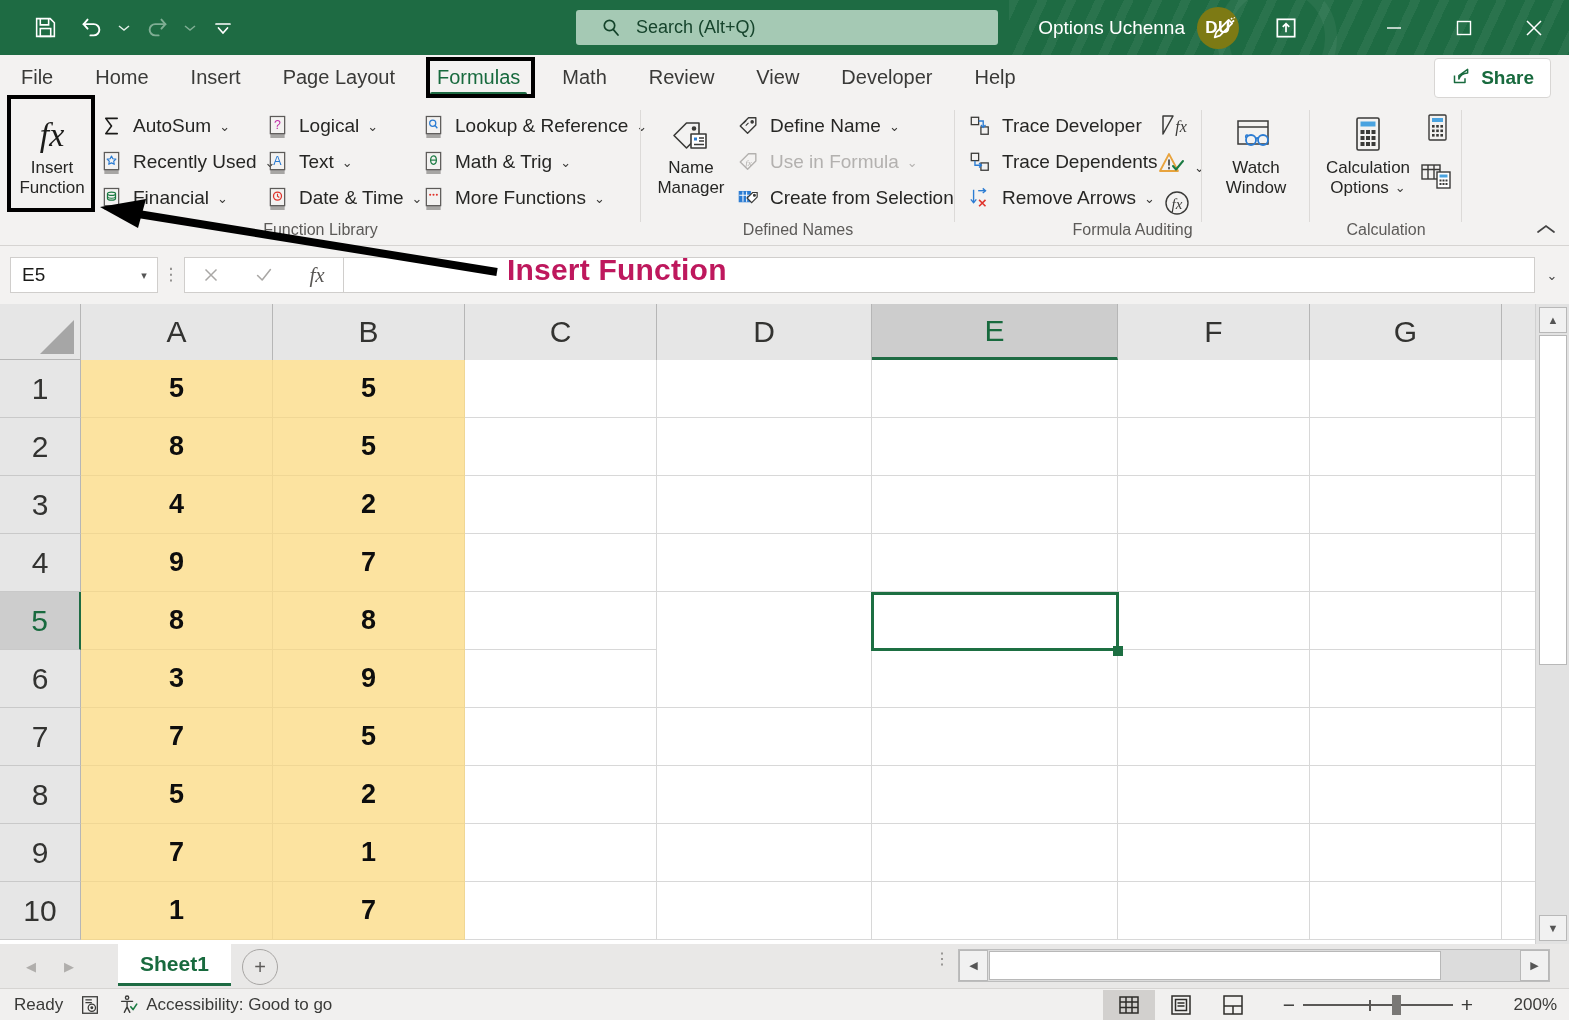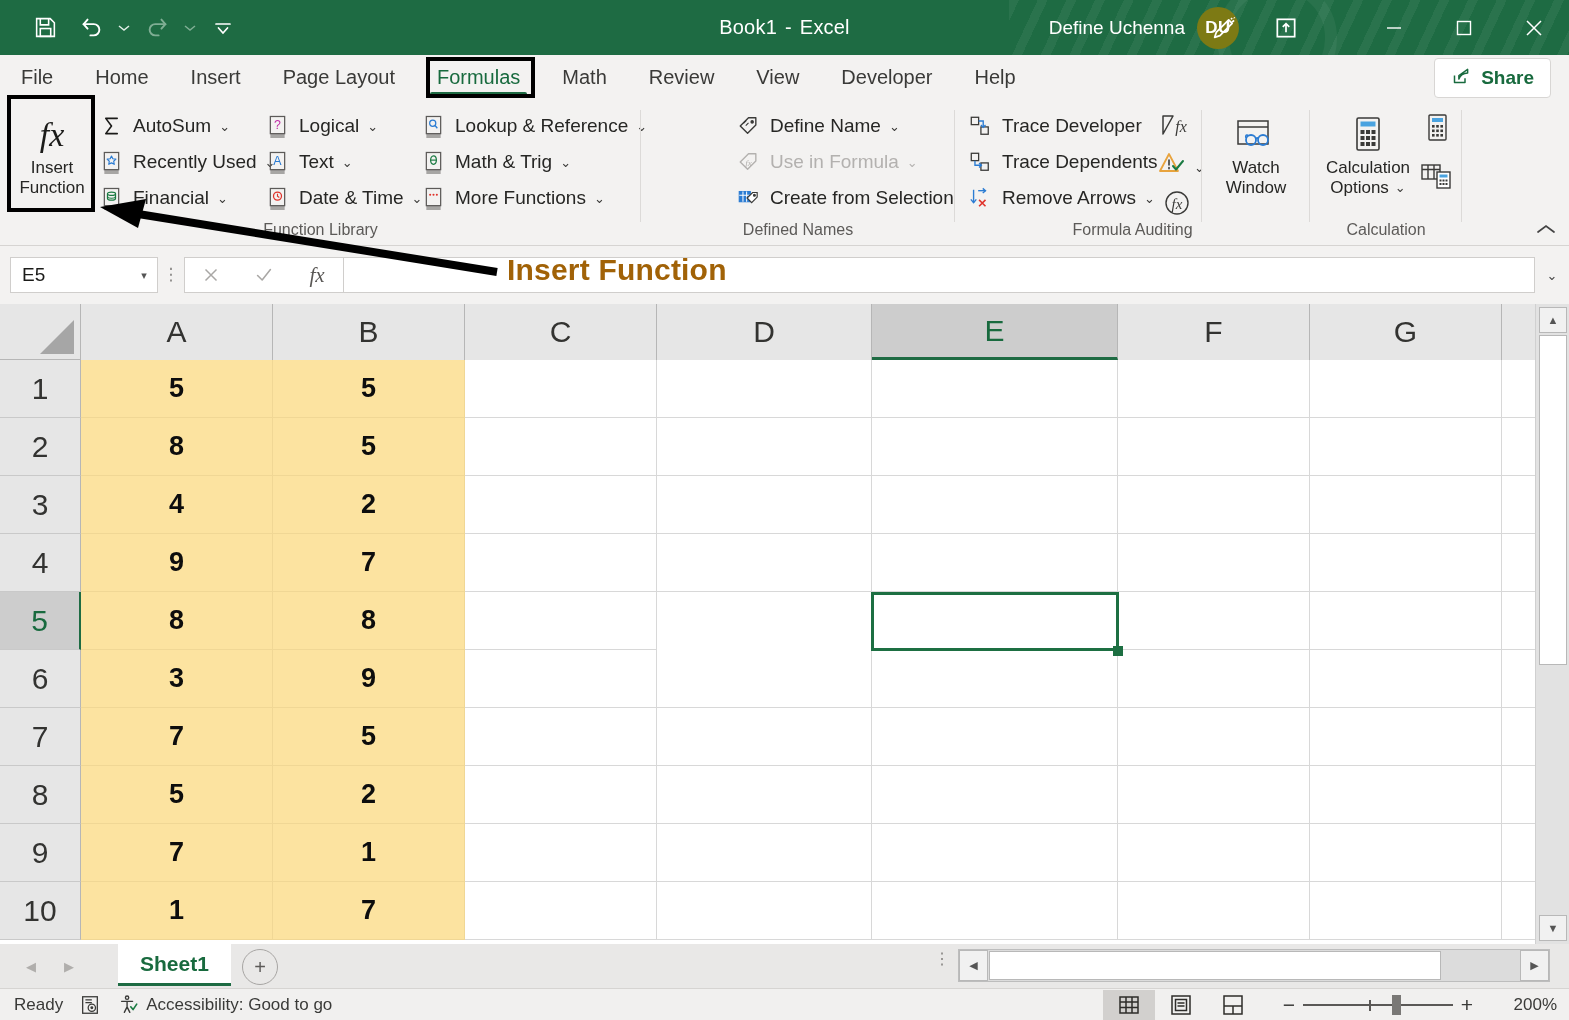--- a/index.html
+++ b/index.html
@@ -242,21 +242,21 @@
   .zm{width:28px;text-align:center;color:#3a3a38;font-size:21px;}
   .zslider{position:relative;width:150px;height:20px;display:flex;align-items:center;}
   .zline{position:absolute;left:0;right:0;height:2px;background:#5a5856;}
   .ztick{position:absolute;left:66px;width:2px;height:11px;background:#5a5856;}
   .zthumb{position:absolute;left:89px;width:9px;height:20px;background:#7a7876;}
   .zlabel{width:62px;text-align:right;font-size:17px;color:#3a3a38;margin-left:14px;}
 
   
   .annot-layer{position:absolute;left:0;top:0;width:1569px;height:1020px;pointer-events:none;z-index:20;}
   .annot-text{
-    position:absolute;left:507px;top:253px;font-size:30px;font-weight:bold;color:#a16207;
+    position:absolute;left:507px;top:253px;font-size:30px;font-weight:bold;color:#be185d;
     letter-spacing:.2px;
     text-align:right;
   }
 </style>
 </head>
 <body>
 
 <div id="app">
 
   <div class="titlebar">
@@ -300,23 +300,32 @@
         </svg>
       </div>
     </div>
 
     <div class="tb-title">
       <span>Book1</span>
       <span>-</span>
       <span>Excel</span>
     </div>
 
+    <div class="searchbox">
+      <span class="mag">
+        <svg width="22" height="22" viewBox="0 0 22 22" fill="none" stroke="currentColor" stroke-width="1.7">
+          <circle cx="9.5" cy="8.5" r="5.2"></circle>
+            <path d="M13.4 12.6L18 18" stroke-linecap="round"></path>
+        </svg>
+      </span>
+      <span class="ph">Search (Alt+Q)</span>
+    </div>
 
     <div class="account">
-      <span class="acct-name">Define Uchenna</span>
+      <span class="acct-name">Options Uchenna</span>
       <span class="acct-avatar">DU</span>
     </div>
 
     <div class="tb-icons">
       <div class="tb-ic">
         <svg width="28" height="28" viewBox="0 0 24 24" fill="none" stroke="currentColor" stroke-width="1.5" stroke-linejoin="round">
           <path d="M4 20l1.5-4.5L16 5l3 3L8.5 18.5z"></path>
             <path d="M18 3.5l1 1M20.5 3l.6.6M19 7l1.6-1.6"></path>
         </svg>
       </div>
@@ -510,20 +519,33 @@
         </span>
         <span>More Functions</span>
         <span class="cv">⌄</span>
       </div>
 
       <div class="grp-label">Function Library</div>
       <div class="grp-sep" style="right:0;"></div>
     </div>
 
     <div class="grp" style="left:641px;width:314px;">
+      <div class="bigbtn" style="position:absolute;left:8px;top:6px;width:84px;">
+        <div class="bi">
+          <svg width="44" height="42" viewBox="0 0 44 42" fill="none" stroke="#3a3a38" stroke-width="1.6" stroke-linejoin="round">
+            <path d="M5 20.5L17.5 8H30v12.5L17.5 33z"></path>
+              <circle cx="25" cy="13.5" r="1.5" fill="#3a3a38"></circle>
+            <rect x="22" y="19" width="15" height="14" fill="#ffffff"></rect>
+              <path d="M25 22.5h3v3h-3z" fill="#2b7cd3" stroke="none"></path>
+              <path d="M30 23h5M30 26h5M25 29.5h10" stroke-width="1.3"></path>
+          </svg>
+        </div>
+        <div>Name</div>
+        <div>Manager</div>
+      </div>
 
       <div class="smallrow" style="position:absolute;left:92px;top:8px;">
         <span class="si">
           <svg width="23" height="22" viewBox="0 0 24 24" fill="none" stroke="#3a3a38" stroke-width="1.5" stroke-linejoin="round">
             <path d="M3 12L12 3h8v8l-9 9z"></path>
               <circle cx="16" cy="7.5" r="1.2" fill="#3a3a38"></circle>
               <path d="M6.5 9l3-3M9 11.5l3-3" stroke-width="1.2"></path>
           </svg>
         </span>
         <span>Define Name</span>

